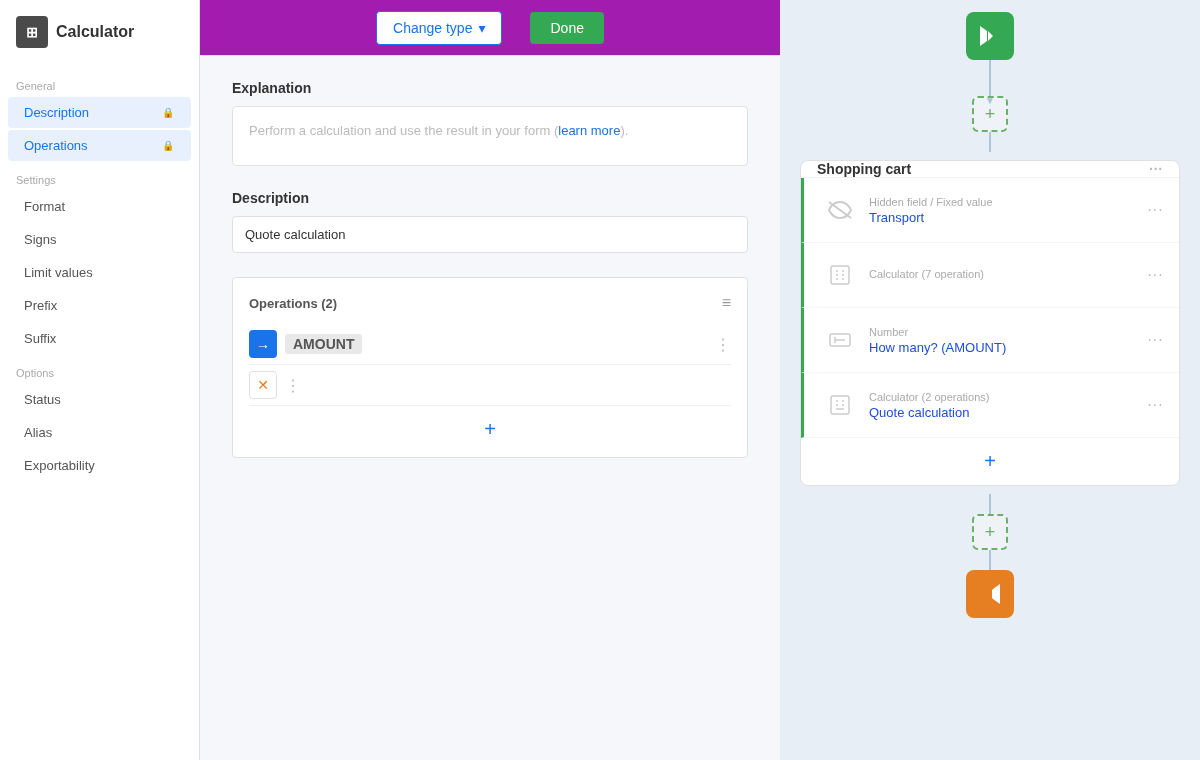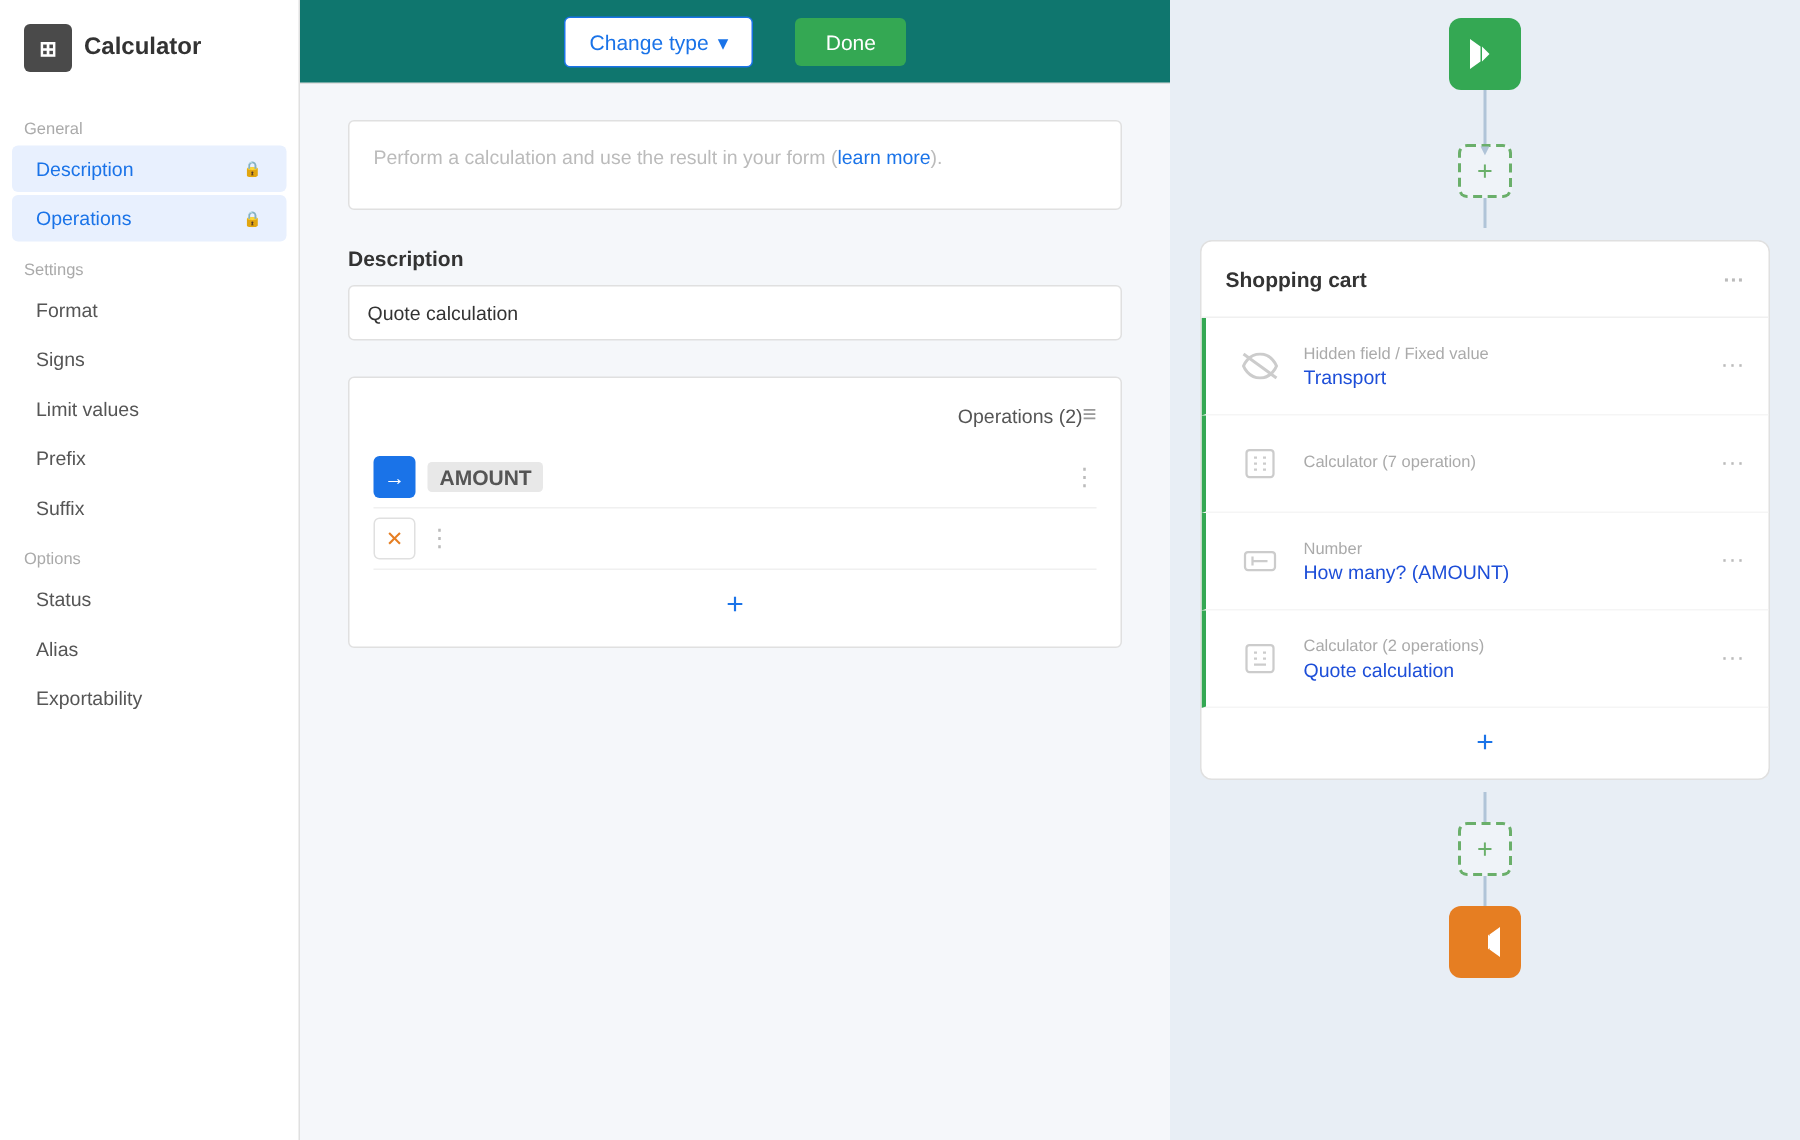--- a/index.html
+++ b/index.html
@@ -65,21 +65,21 @@
       flex: 1;
       background: #f5f7fa;
       display: flex;
       flex-direction: column;
       overflow: hidden;
     }
 
     
     .topbar {
       height: 56px;
-      background: #0f766e;
+      background: #a21caf;
       border-bottom: 1px solid #e0e0e0;
       display: flex;
       align-items: center;
       justify-content: center;
       gap: 28px;
       flex-shrink: 0;
       position: relative;
     }
     .change-type-btn {
       border: 1px solid #1a73e8;
@@ -140,25 +140,25 @@
     }
     .operations-box {
       background: #fff;
       border: 1px solid #e0e0e0;
       border-radius: 4px;
       padding: 16px;
     }
     .operations-header {
       display: flex;
       align-items: center;
-      justify-content: flex-end;
+      justify-content: space-between;
       margin-bottom: 12px;
       font-size: 13px;
       color: #555;
-      font-weight: 400;
+      font-weight: 700;
     }
     .ops-menu-icon { color: #999; font-size: 16px; cursor: pointer; }
     .op-row {
       display: flex;
       align-items: center;
       gap: 8px;
       padding: 6px 0;
       border-bottom: 1px solid #f0f0f0;
     }
     .op-row:last-of-type { border-bottom: none; }
@@ -269,21 +269,21 @@
       background: #fff;
       border-radius: 8px;
       border: 1px solid #e0e0e0;
       overflow: hidden;
       margin: 8px 0;
     }
     .cart-header {
       display: flex;
       align-items: center;
       justify-content: space-between;
-      padding: 17px 16px;
+      padding: 0 16px;
       border-bottom: 1px solid #f0f0f0;
       font-size: 14px;
       font-weight: 600;
       color: #333;
     }
     .cart-dots { color: #bbb; cursor: pointer; }
 
     .cart-item {
       display: flex;
       align-items: center;
@@ -382,20 +382,21 @@
 
   <div class="topbar">
     <button class="change-type-btn">
       <span>Change type</span>
       <span>▾</span>
     </button>
     <button class="done-btn">Done</button>
   </div>
 
   <div class="editor-panel">
+    <div class="section-title">Explanation</div>
     <div class="explanation-box">
       <span>Perform a calculation and use the result in your form (<a>learn more</a>).</span>
     </div>
 
     <div class="section-title">Description</div>
     <input class="description-input" type="text" value="Quote calculation" style="">
 
     <div class="operations-box">
       <div class="operations-header">
         <span>Operations (2)</span>

